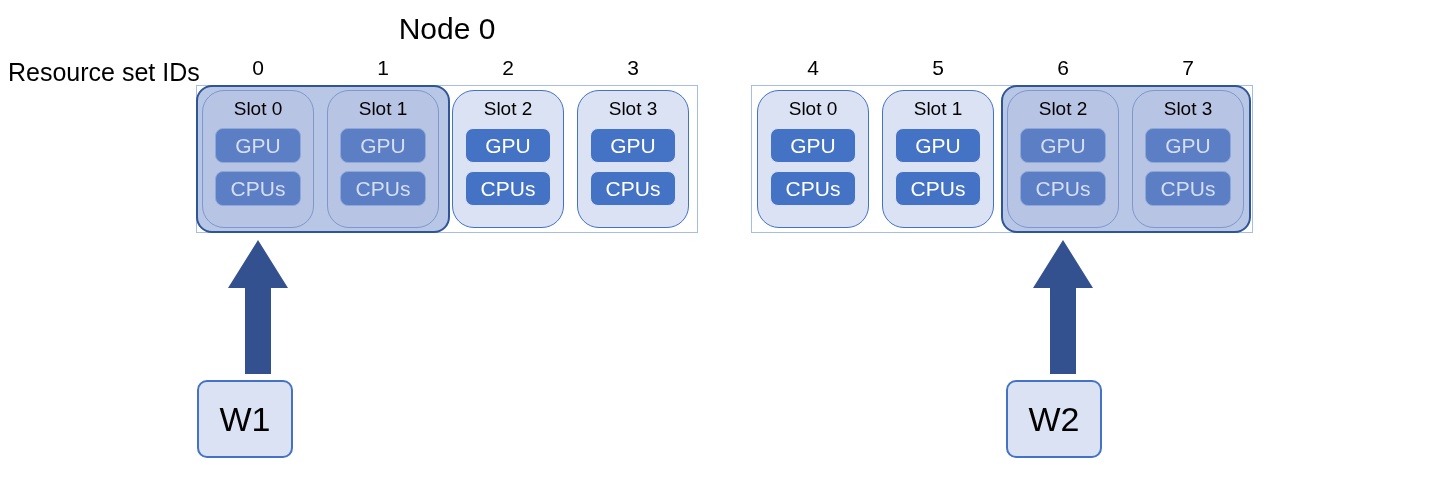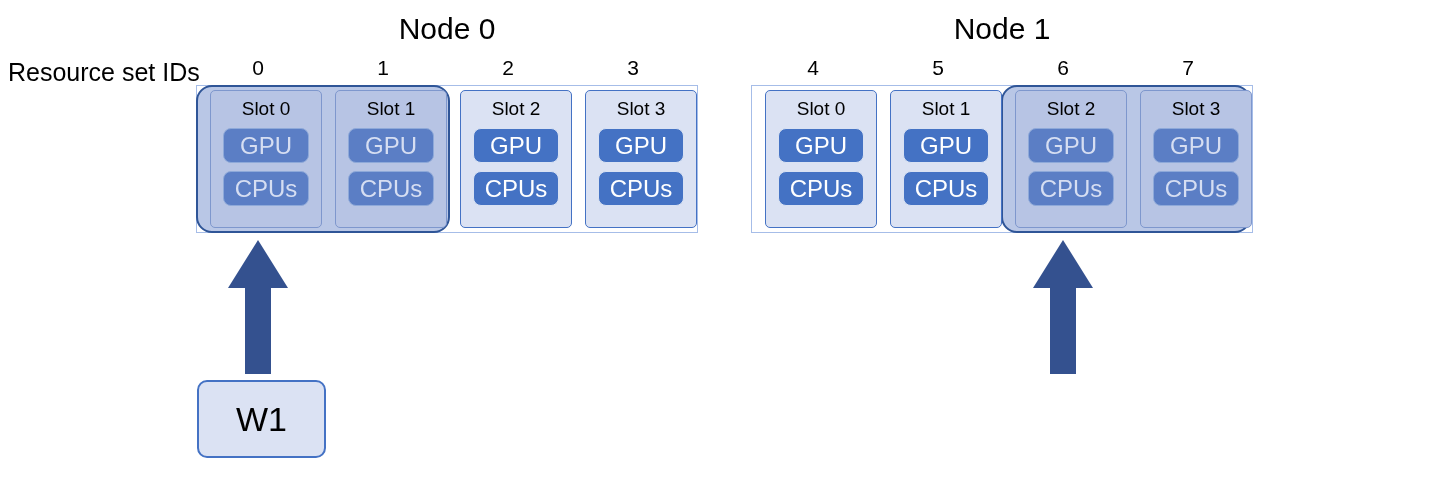--- a/index.html
+++ b/index.html
@@ -13,34 +13,34 @@
   .num{position:absolute;top:56px;width:112px;text-align:center;font-size:21px;}
 
   .node-outline{position:absolute;top:85px;height:148px;width:502px;
                 border:1.5px solid #a6bde8;box-sizing:border-box;}
 
   .group-box{position:absolute;top:85px;height:148px;
              background:#b9c7e6;border:2.5px solid #2f5597;
              border-radius:16px;box-sizing:border-box;}
 
   .slot{position:absolute;top:90px;width:112px;height:138px;
-        border-radius:5px;box-sizing:border-box;text-align:center;margin-left:8px;}
+        border-radius:22px;box-sizing:border-box;text-align:center;}
   .slot.plain{background:#dbe2f3;border:1.5px solid #4472c4;}
   .slot.grouped{background:#b7c4e4;border:1.5px solid #7e97cd;}
 
   .slot-label{font-size:19px;margin-top:7px;}
 
   .chip{width:86px;height:35px;line-height:33px;margin:8px auto 0;
-        border-radius:8px;font-size:24px;box-sizing:border-box;}
+        border-radius:8px;font-size:21px;box-sizing:border-box;}
   .chip.vivid{background:#4472c4;color:#ffffff;border:1.5px solid #d9e2f3;}
   .chip.muted{background:#5b7ec5;color:#d6def2;border:1.5px solid #8ea9d9;}
 
   .arrow{position:absolute;top:238px;width:80px;height:136px;}
 
-  .worker-box{position:absolute;top:380px;width:129px;height:78px;
+  .worker-box{position:absolute;top:380px;width:96px;height:78px;
               background:#dbe2f3;border:2px solid #4472c4;border-radius:10px;
               display:flex;align-items:center;justify-content:center;
               font-size:34px;box-sizing:border-box;}
 </style>
 </head>
 <body>
 
 <div class="canvas">
 
   <div class="resource-label">Resource set IDs</div>
@@ -81,21 +81,20 @@
   </div>
 
   <svg class="arrow" style="left:218px" viewBox="0 0 80 136">
     <polygon points="40,2 10,50 27,50 27,136 53,136 53,50 70,50" fill="#34518f"></polygon>
   </svg>
 
   <div class="worker-box" style="left:197px">
     <span>W1</span>
   </div>
 
-  <div class="node-title" style="left:892px">Node 1</div>
 
   <div class="num" style="left:757px">4</div>
   <div class="num" style="left:882px">5</div>
   <div class="num" style="left:1007px">6</div>
   <div class="num" style="left:1132px">7</div>
 
   <div class="node-outline" style="left:751px"></div>
 
   <div class="group-box" style="left:1001px;width:250px"></div>
 
@@ -120,14 +119,17 @@
   <div class="slot grouped" style="left:1132px">
     <div class="slot-label">Slot 3</div>
     <div class="chip muted">GPU</div>
     <div class="chip muted">CPUs</div>
   </div>
 
   <svg class="arrow" style="left:1023px" viewBox="0 0 80 136">
     <polygon points="40,2 10,50 27,50 27,136 53,136 53,50 70,50" fill="#34518f"></polygon>
   </svg>
 
+  <div class="worker-box" style="left:1006px">
+    <span>W2</span>
+  </div>
 
 </div>
 
 </body></html>

